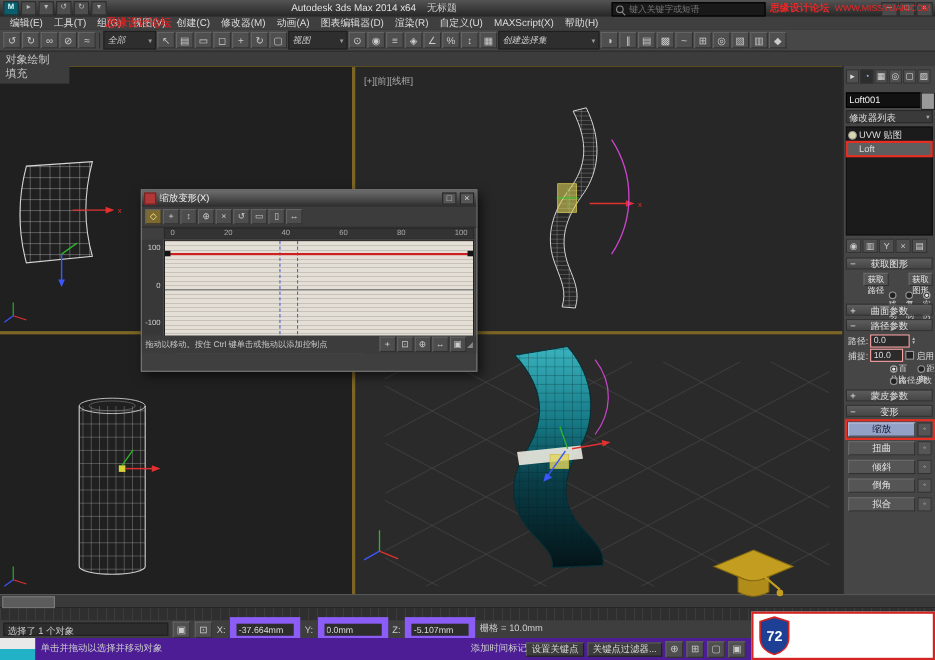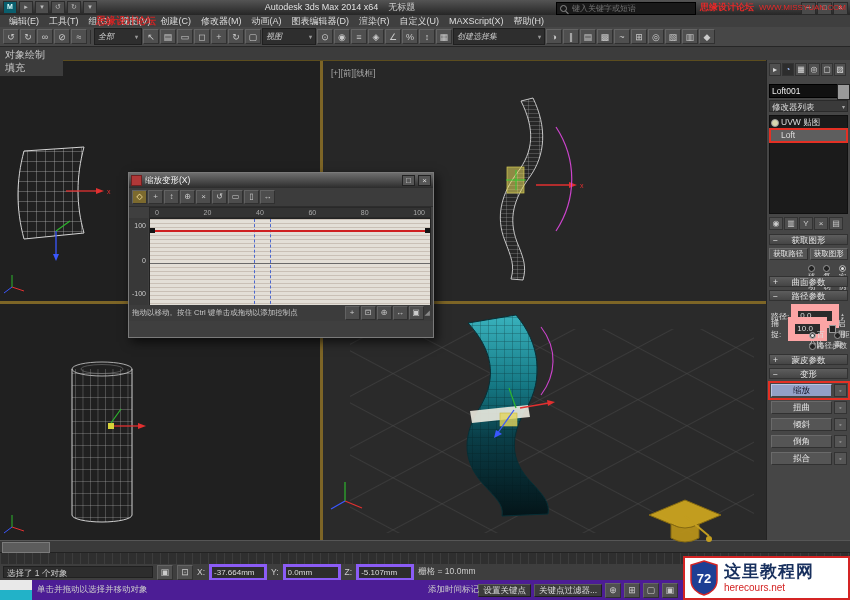--- a/index.html
+++ b/index.html
@@ -83,26 +83,26 @@
   .stack-row{height:13px;line-height:13px;padding-left:11px;position:relative;color:#ddd;}
   .stack-row .bulb{position:absolute;left:1px;top:3px;width:6px;height:6px;border:1px solid #999;border-radius:50%;background:#d8d8b0;}
   .stack-row.sel{background:#5e5e5e;outline:2px solid #e43024;outline-offset:-1px;}
   .cp-stacktools{position:absolute;left:2px;top:157px;display:flex;gap:1px;}
   .sbt{width:14px;height:13px;background:#4f4f4f;border:1px solid #333;color:#ccc;font-size:8px;line-height:11px;text-align:center;padding:0;}
   .ro-h{position:absolute;left:2px;width:79px;height:11px;background:linear-gradient(#5d5d5d,#454545);
     border:1px solid #323232;color:#e2e2e2;font-size:8.5px;line-height:11px;text-align:center;box-sizing:border-box;}
   .ro-h .pm{position:absolute;left:3px;top:0;}
   .cm-get{position:absolute;left:2px;top:188px;width:79px;display:flex;gap:2px;}
   .cbtn{flex:1;height:12px;background:#555;border:1px solid;border-color:#6a6a6a #313131 #313131 #6a6a6a;
-    color:#e8e8e8;font-size:7.5px;line-height:10px;text-align:center;padding:0;}
+    color:#e8e8e8;font-size:7.5px;line-height:10px;text-align:center;padding:0;margin-left:16px;}
   .radio-row{position:absolute;display:flex;gap:3px;align-items:flex-end;font-size:7.5px;color:#ddd;margin-left:38px;}
   .rb{display:inline-block;width:5px;height:5px;border:1px solid #999;border-radius:50%;background:#222;margin-right:1px;vertical-align:middle;}
   .rb.on{background:#e8e8e8;box-shadow:inset 0 0 0 1px #333;}
   .fldrow{position:absolute;left:4px;display:flex;align-items:center;gap:2px;font-size:8px;color:#ddd;}
-  .fld{background:#2b2b2b;border:7px solid #fca5a5;color:#ddd;font-size:8px;height:10px;line-height:10px;padding:0 2px;}
+  .fld{background:#2b2b2b;border:1px solid #fca5a5;color:#ddd;font-size:8px;height:10px;line-height:10px;padding:0 2px;}
   .spin{font-size:5px;line-height:4px;color:#bbb;display:inline-block;}
   .chk{display:inline-block;width:6px;height:6px;border:1px solid #999;background:#222;}
   .def-row{position:absolute;left:4px;width:76px;height:13px;display:flex;gap:2px;}
   .def-btn{flex:1;background:#555;border:1px solid;border-color:#6a6a6a #313131 #313131 #6a6a6a;
     color:#e8e8e8;font-size:8.5px;line-height:11px;text-align:center;padding:0;}
   .def-btn.active{background:#93a1c7;color:#101020;border-color:#b9c4e2 #444 #444 #b9c4e2;}
   .def-bulb{width:13px;flex:none;background:#555;border:1px solid #333;color:#ddd;font-size:7px;line-height:11px;text-align:center;padding:0;}
   .def-row.hl{outline:2px solid #e43024;outline-offset:1px;}
 
   
@@ -152,21 +152,21 @@
     border-top:1px solid #565656;border-bottom:1px solid #222;z-index:6;box-sizing:border-box;}
   .ts-handle{position:absolute;left:2px;top:1px;width:46px;height:9px;background:#5c5c5c;border:1px solid #7b7b7b;}
   #trackbar{position:absolute;left:0;top:553px;width:850px;height:11px;background:#2f2f2f;
     background-image:repeating-linear-gradient(90deg,#3d3d3d 0 1px,transparent 1px 8px);z-index:6;}
   #statusrow{position:absolute;left:0;top:564px;width:850px;height:16px;background:#3e3e3e;
     display:flex;align-items:center;gap:4px;padding:0 3px;z-index:7;box-sizing:border-box;}
   .sunken{background:#2d2d2d;border:1px solid #202020;color:#ccc;font-size:8.5px;height:12px;
     line-height:12px;padding:0 3px;box-sizing:border-box;}
   #selStatus{width:150px;flex:none;}
   .coordlab{font-size:8.5px;color:#ccc;flex:none;}
-  input.coord{width:48px;background:#2d2d2d;border:3px solid #8b5cf6;color:#ddd;font-size:8px;height:11px;padding:0 2px;}
+  input.coord{width:48px;background:#2d2d2d;border:6px solid #8b5cf6;color:#ddd;font-size:8px;height:11px;padding:0 2px;}
   .skbtn{background:#3c3c3c;border:1px solid;border-color:#5a5a5a #1f1f1f #1f1f1f #5a5a5a;color:#ddd;
     font-size:8.5px;height:13px;line-height:11px;padding:0 4px;flex:none;white-space:nowrap;}
   .rightcluster{margin-left:auto;margin-right:172px;display:flex;gap:3px;align-items:center;}
   #promptrow{position:absolute;left:0;top:580px;width:850px;height:20px;background:#4c1d95;
     display:flex;align-items:center;gap:5px;z-index:7;box-sizing:border-box;}
   #listener{width:32px;height:20px;display:flex;flex-direction:column;flex:none;}
   .lis-top{flex:1;background:#e9e9e9;}
   .lis-bot{flex:1;background:#22b2c8;}
   #hintText{font-size:8.5px;color:#ccc;flex:none;}
   #addTimeTag{position:absolute;left:428px;font-size:8.5px;color:#ccc;}
@@ -589,19 +589,15 @@
     <path d="M26 30 L26 44 Q40 52 54 44 L54 30 Q40 38 26 30 Z" fill="#b8921a" stroke="#8a6d10" stroke-width="1"></path>
     <line x1="40" y1="22" x2="64" y2="42" stroke="#cba41f" stroke-width="2"></line>
     <circle cx="64" cy="45" r="3" fill="#cba41f"></circle>
   </svg>
 
   <div id="logo">
     <svg width="30" height="36" viewBox="0 0 30 36">
       <path d="M15 1 L28 5 V20 C28 28 22 33 15 35 C8 33 2 28 2 20 V5 Z" fill="#1d3f94" stroke="#d42424" stroke-width="1.5"></path>
       <text x="15" y="23" font-size="13" fill="#ffffff" text-anchor="middle" font-weight="bold">72</text>
     </svg>
-    <span id="logoTexts">
-      <span id="logoName">这里教程网</span>
-      <span id="logoUrl">herecours.net</span>
-    </span>
   </div>
 
 </div>
 
 </body></html>

